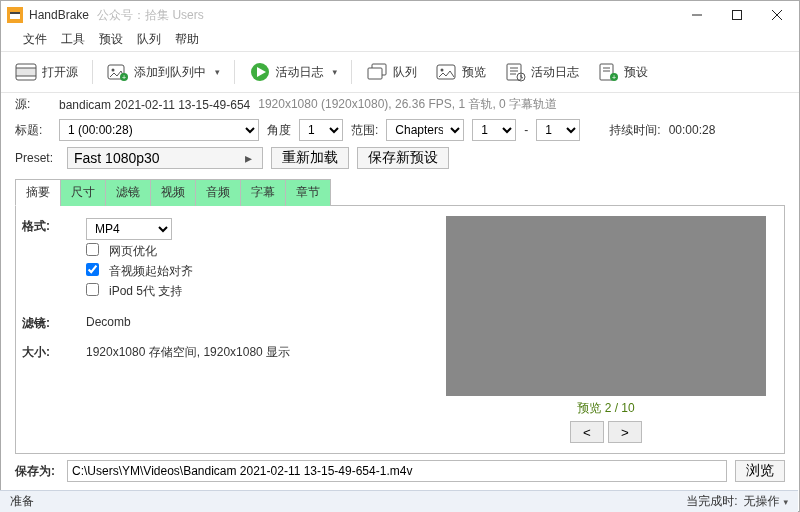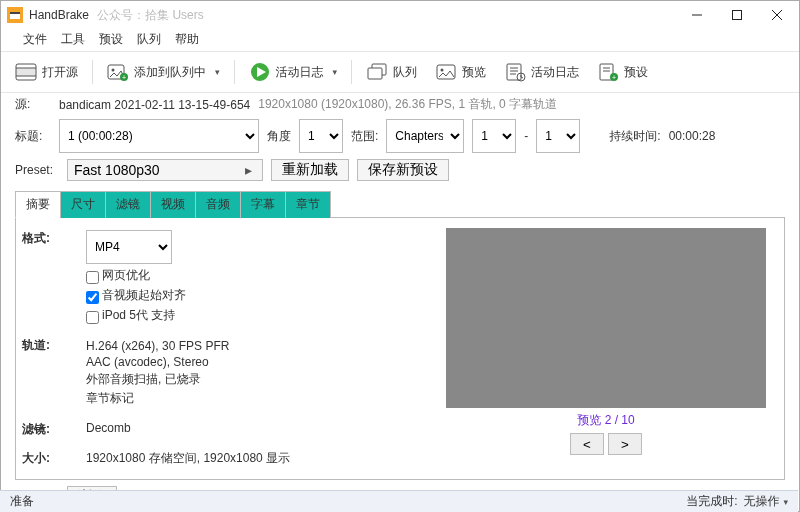--- a/index.html
+++ b/index.html
@@ -13,35 +13,35 @@
 .menubar{height:22px;display:flex;align-items:flex-start;padding:0 16px;gap:2px}
 .menubar span{padding:2px 6px}
 hr.sep{border:none;border-top:1px solid #e5e5e5}
 .toolbar{height:40px;display:flex;align-items:center;padding:0 8px;gap:6px}
 .tbtn{display:flex;align-items:center;gap:5px;padding:4px 6px;border-radius:2px}
 .tbtn .ic{width:22px;height:22px;display:inline-flex;align-items:center;justify-content:center}
 .tsep{width:1px;height:24px;background:#ddd;margin:0 2px}
 .row{display:flex;align-items:center;padding:3px 14px;gap:8px}
 .lbl{color:#333;min-width:36px}
 .gray{color:#888}
-select,input[type=text]{border:1px solid #bbb;background:#fff;height:34px;padding:0 4px;font-family:inherit;font-size:12px}
+select,input[type=text]{border:1px solid #bbb;background:#fff;height:22px;padding:0 4px;font-family:inherit;font-size:12px}
 .wide{flex:1}
 .btn{height:22px;border:1px solid #bbb;background:#f5f5f5;padding:0 10px;font-family:inherit;font-size:14px}
 .tabs{display:flex;border-bottom:1px solid #bbb;margin:6px 14px 0}
-.tab{padding:4px 10px;border:1px solid #bbb;border-bottom:none;margin-right:-1px;background:#14b8a6;position:relative;top:1px}
+.tab{padding:4px 10px;border:1px solid #bbb;border-bottom:none;margin-right:-1px;background:#86efac;position:relative;top:1px}
 .tab.on{background:#fff;border-bottom:1px solid #fff}
 .panel{border:1px solid #bbb;border-top:none;margin:0 14px;padding:10px 0 10px 0}
 .srow{display:flex;padding:2px 0 2px 6px;gap:10px}
 .scol-l{width:54px;font-weight:bold}
 .scol-r{flex:1}
-.chk{display:flex;align-items:flex-end;gap:3px;margin:3px 0}
+.chk{display:flex;align-items:flex-start;gap:10px;margin:3px 0}
 .chk input{width:13px;height:13px}
 .preview{width:320px;margin-left:auto;margin-right:18px}
 .preview .img{width:320px;height:180px;background:#888}
-.preview .cap{text-align:center;color:#6d28d9;margin:4px 0}
+.preview .cap{text-align:center;color:#4d7c0f;margin:4px 0}
 .preview .nav{display:flex;justify-content:center;gap:4px}
 .preview .nav button{width:34px;height:22px;border:1px solid #bbb;background:#eee}
 .summary-wrap{display:flex}
 .saveas{display:flex;align-items:center;gap:8px;padding:6px 14px}
 .status{position:absolute;bottom:0;left:0;right:0;height:22px;background:#eef2f8;border-top:1px solid #ccd4e0;display:flex;align-items:center;padding:0 10px;width:798px}
 .status .r{margin-left:auto;display:flex;align-items:flex-end;gap:6px}
 svg{display:block}
 .drop::after{content:"▾";font-size:9px;margin-left:4px;color:#555}
 </style>
 </head>
@@ -224,29 +224,20 @@
           <div class="chk">
               <input type="checkbox" checked="" style="">
               <span>音视频起始对齐</span>
             </div>
           <div class="chk">
               <input type="checkbox" style="">
               <span>iPod 5代 支持</span>
             </div>
         </div>
       </div>
-      <div class="srow" style="margin-top:6px">
-        <div class="scol-l">轨道:</div>
-        <div class="scol-r">
-          <div style="margin:2px 0">H.264 (x264), 30 FPS PFR</div>
-          <div style="margin:2px 0">AAC (avcodec), Stereo</div>
-          <div style="margin:2px 0">外部音频扫描, 已烧录</div>
-          <div style="margin:2px 0">章节标记</div>
-        </div>
-      </div>
       <div class="srow" style="margin-top:8px">
         <div class="scol-l">滤镜:</div>
         <div class="scol-r">Decomb</div>
       </div>
       <div class="srow" style="margin-top:8px">
         <div class="scol-l">大小:</div>
         <div class="scol-r">1920x1080 存储空间, 1920x1080 显示</div>
       </div>
     </div>
     <div class="preview">
@@ -255,20 +246,21 @@
       <div class="nav">
         <button>&lt;</button>
         <button>&gt;</button>
       </div>
     </div>
   </div>
 </div>
 
 <div class="saveas">
   <span class="lbl" style="min-width:44px;font-weight:bold">保存为:</span>
+  <input type="text" class="wide" value="C:\Users\YM\Videos\Bandicam 2021-02-11 13-15-49-654-1.m4v" style="">
   <button class="btn">浏览</button>
 </div>
 
 <div class="status">
   <span>准备</span>
   <div class="r">
     <span>当完成时:</span>
     <span class="drop">无操作</span>
   </div>
 </div>

